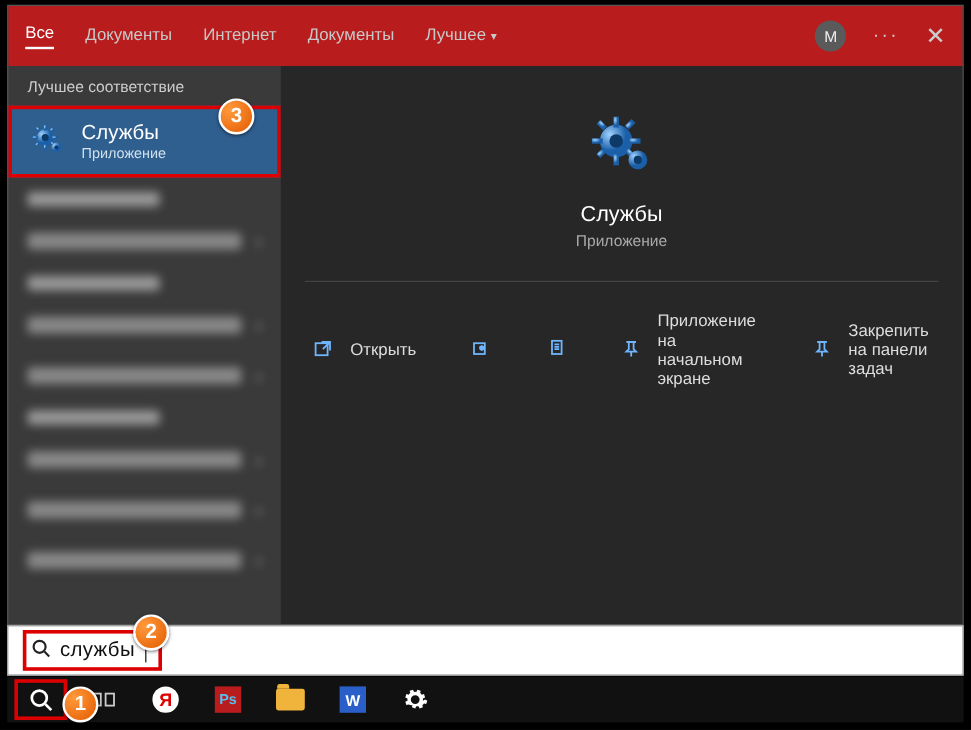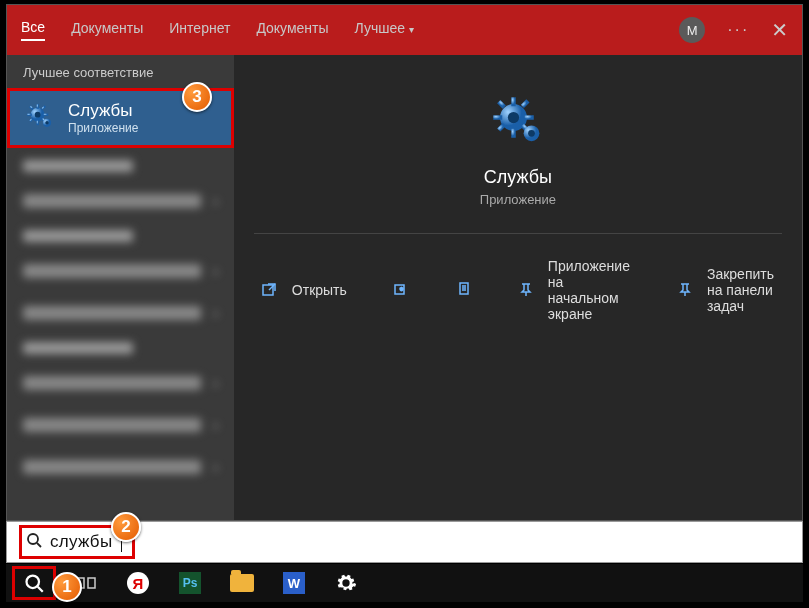--- a/index.html
+++ b/index.html
@@ -60,21 +60,21 @@
   .caret { display:inline-block; width:1px; height:20px; background:#111; margin-left:1px; vertical-align:middle; }
   
   .taskbar {
     position: absolute; left: 6px; top: 564px; width: 797px; height: 38px;
     background: #111; display: flex; align-items: center; padding: 0 6px; gap: 8px;
   }
   .tbtn { width: 44px; height: 34px; display: flex; align-items: center; justify-content: center; color: #fff; }
   .tbtn.search { border: 3px solid #d00; }
   .tbtn svg { width: 20px; height: 20px; }
   .yicon { width:22px; height:22px; border-radius:50%; background:#fff; color:#d00; font-weight:bold; font-size:15px; display:flex; align-items:center; justify-content:center; font-family: Arial; }
-  .psicon { width:22px; height:22px; background:#14532d; color:#55bff0; font-size:12px; font-weight:bold; display:flex; align-items:center; justify-content:center; }
+  .psicon { width:22px; height:22px; background:#b91c1c; color:#55bff0; font-size:12px; font-weight:bold; display:flex; align-items:center; justify-content:center; }
   .foldericon { width:24px; height:18px; background:#f0b33c; border-radius:2px; position:relative;}
   .foldericon::before{content:"";position:absolute;top:-4px;left:1px;width:10px;height:4px;background:#f0b33c;border-radius:2px 2px 0 0;}
   .wordicon{width:22px;height:22px;background:#2a5fc9;color:#fff;font-weight:bold;font-size:13px;display:flex;align-items:center;justify-content:center;}
   .gearicon svg { width:22px; height:22px; fill:#fff; }
   
   .badge {
     position: absolute; width: 30px; height: 30px; border-radius: 50%;
     background: radial-gradient(circle at 30% 30%, #ff9a3c, #e35a00);
     border: 2px solid #fff; color: #fff; font-weight: bold; font-size: 17px;
     display: flex; align-items: center; justify-content: center;

